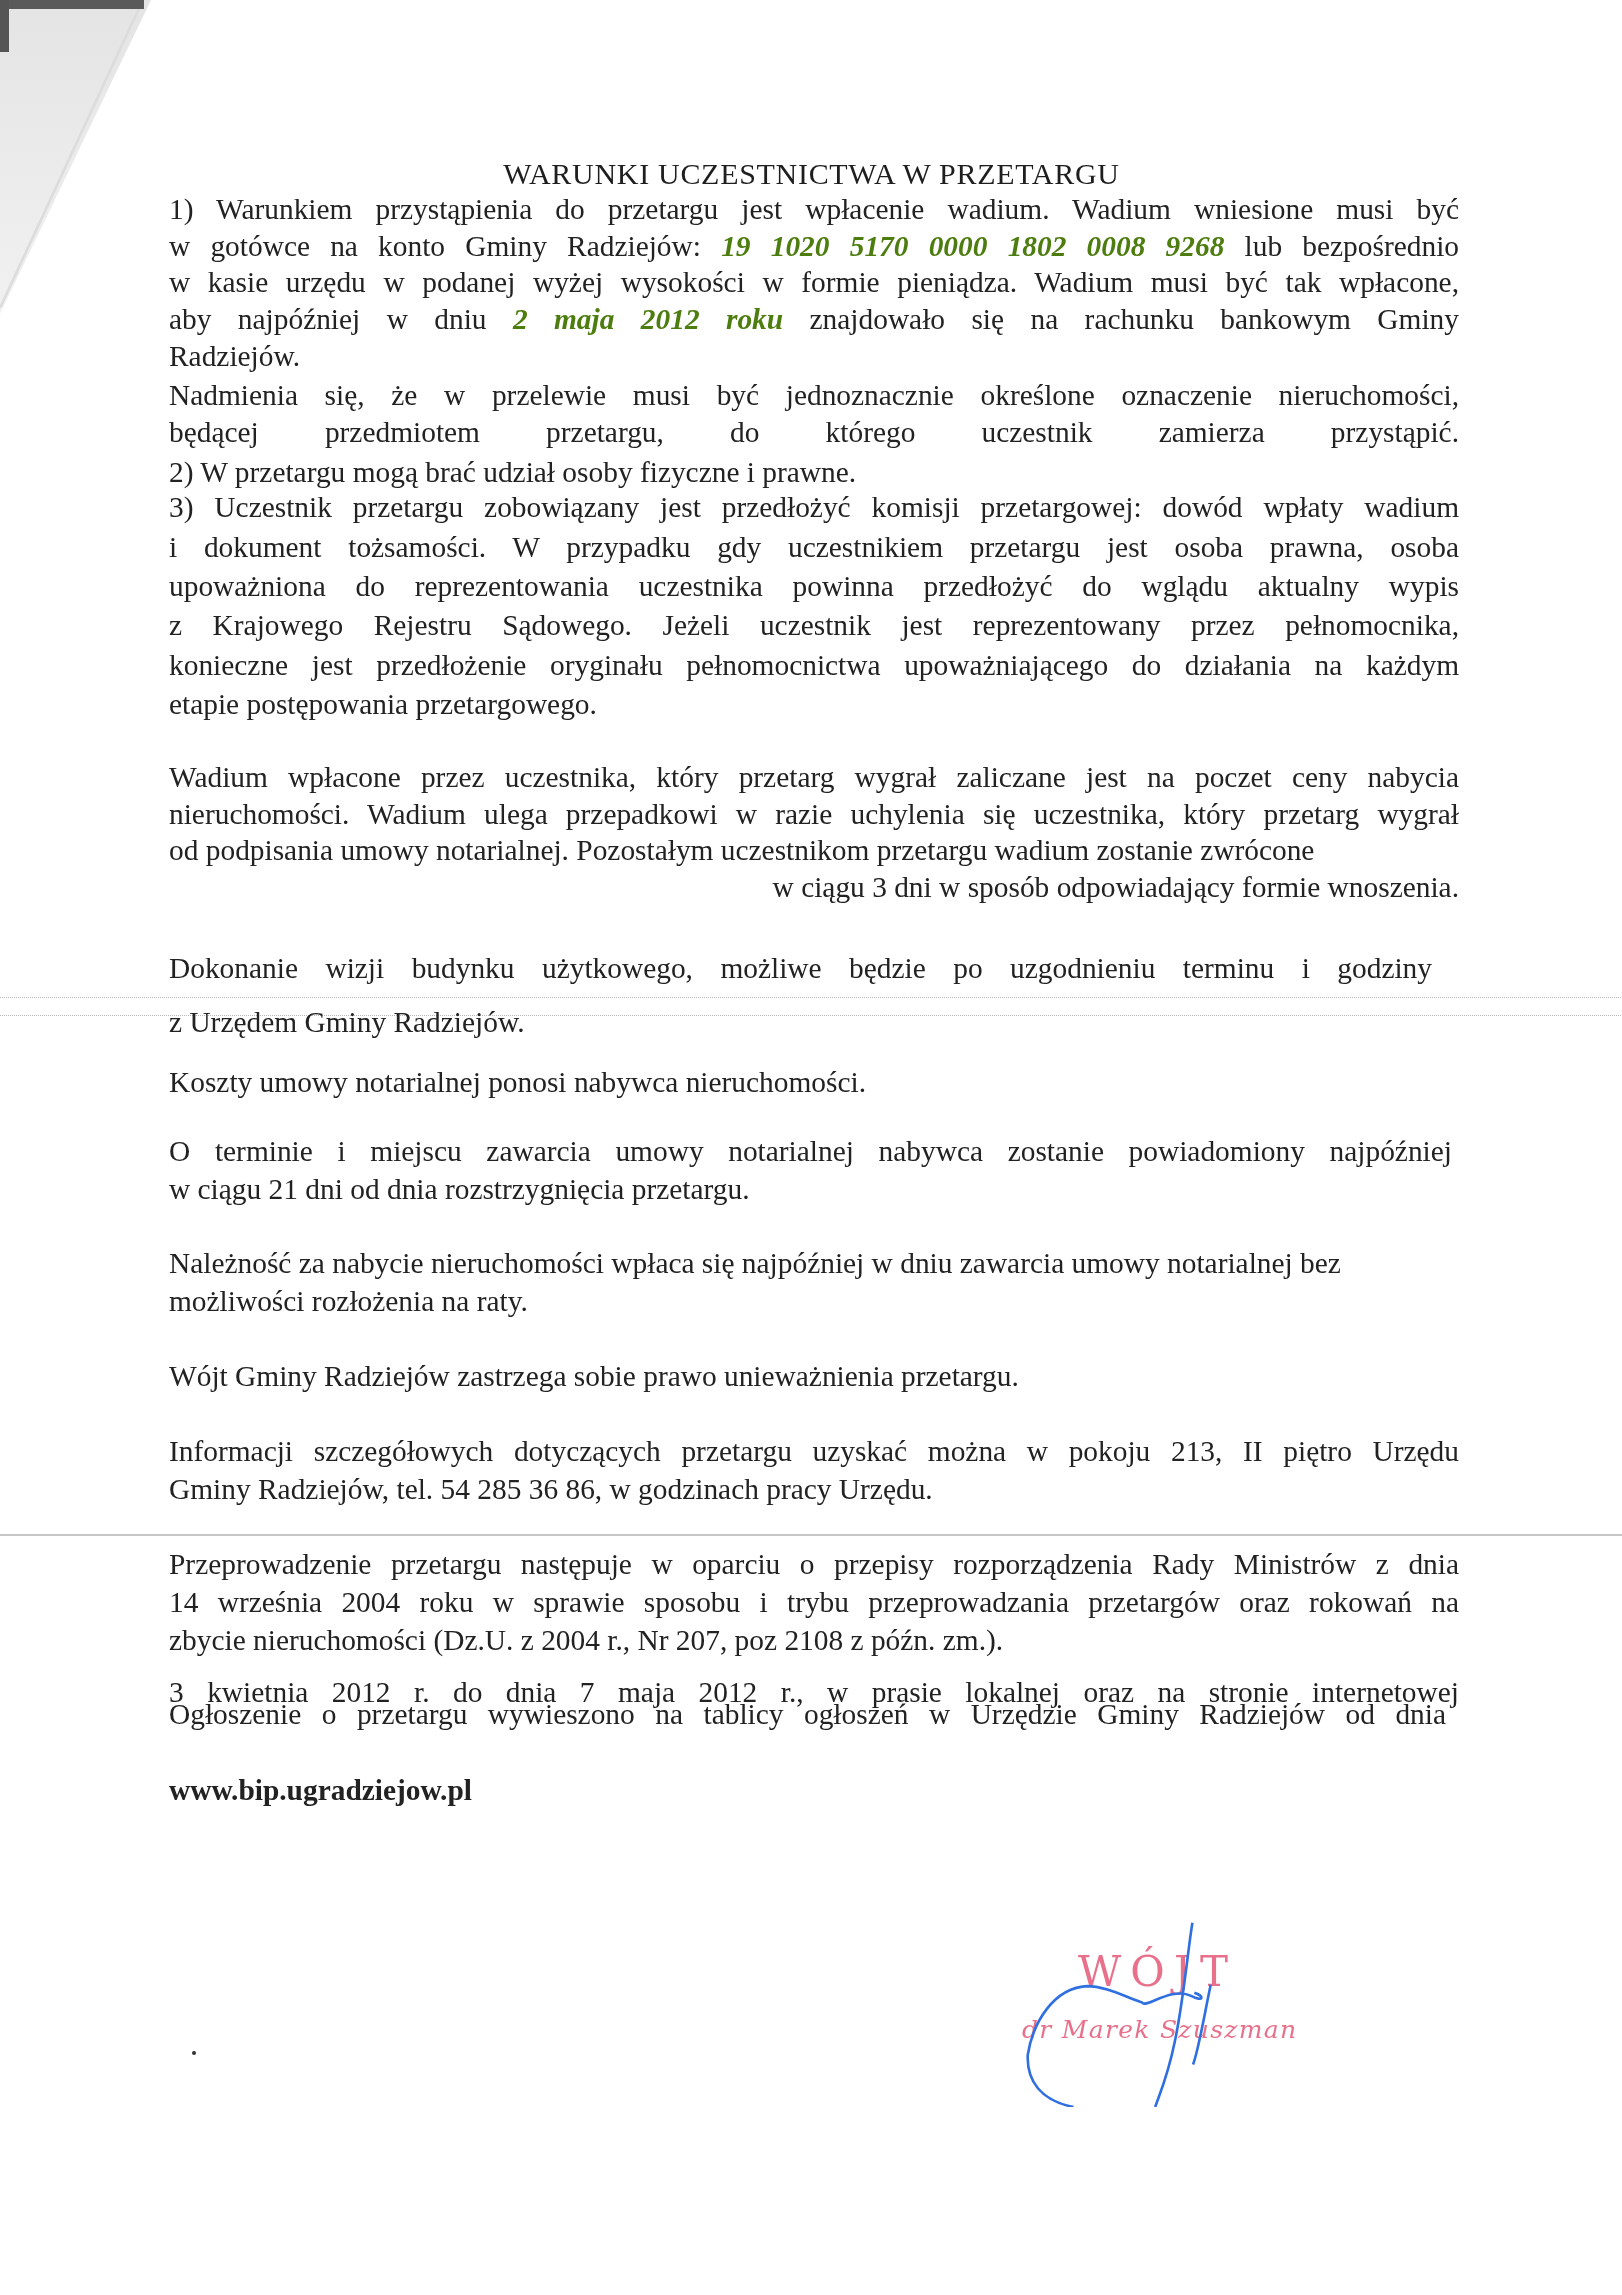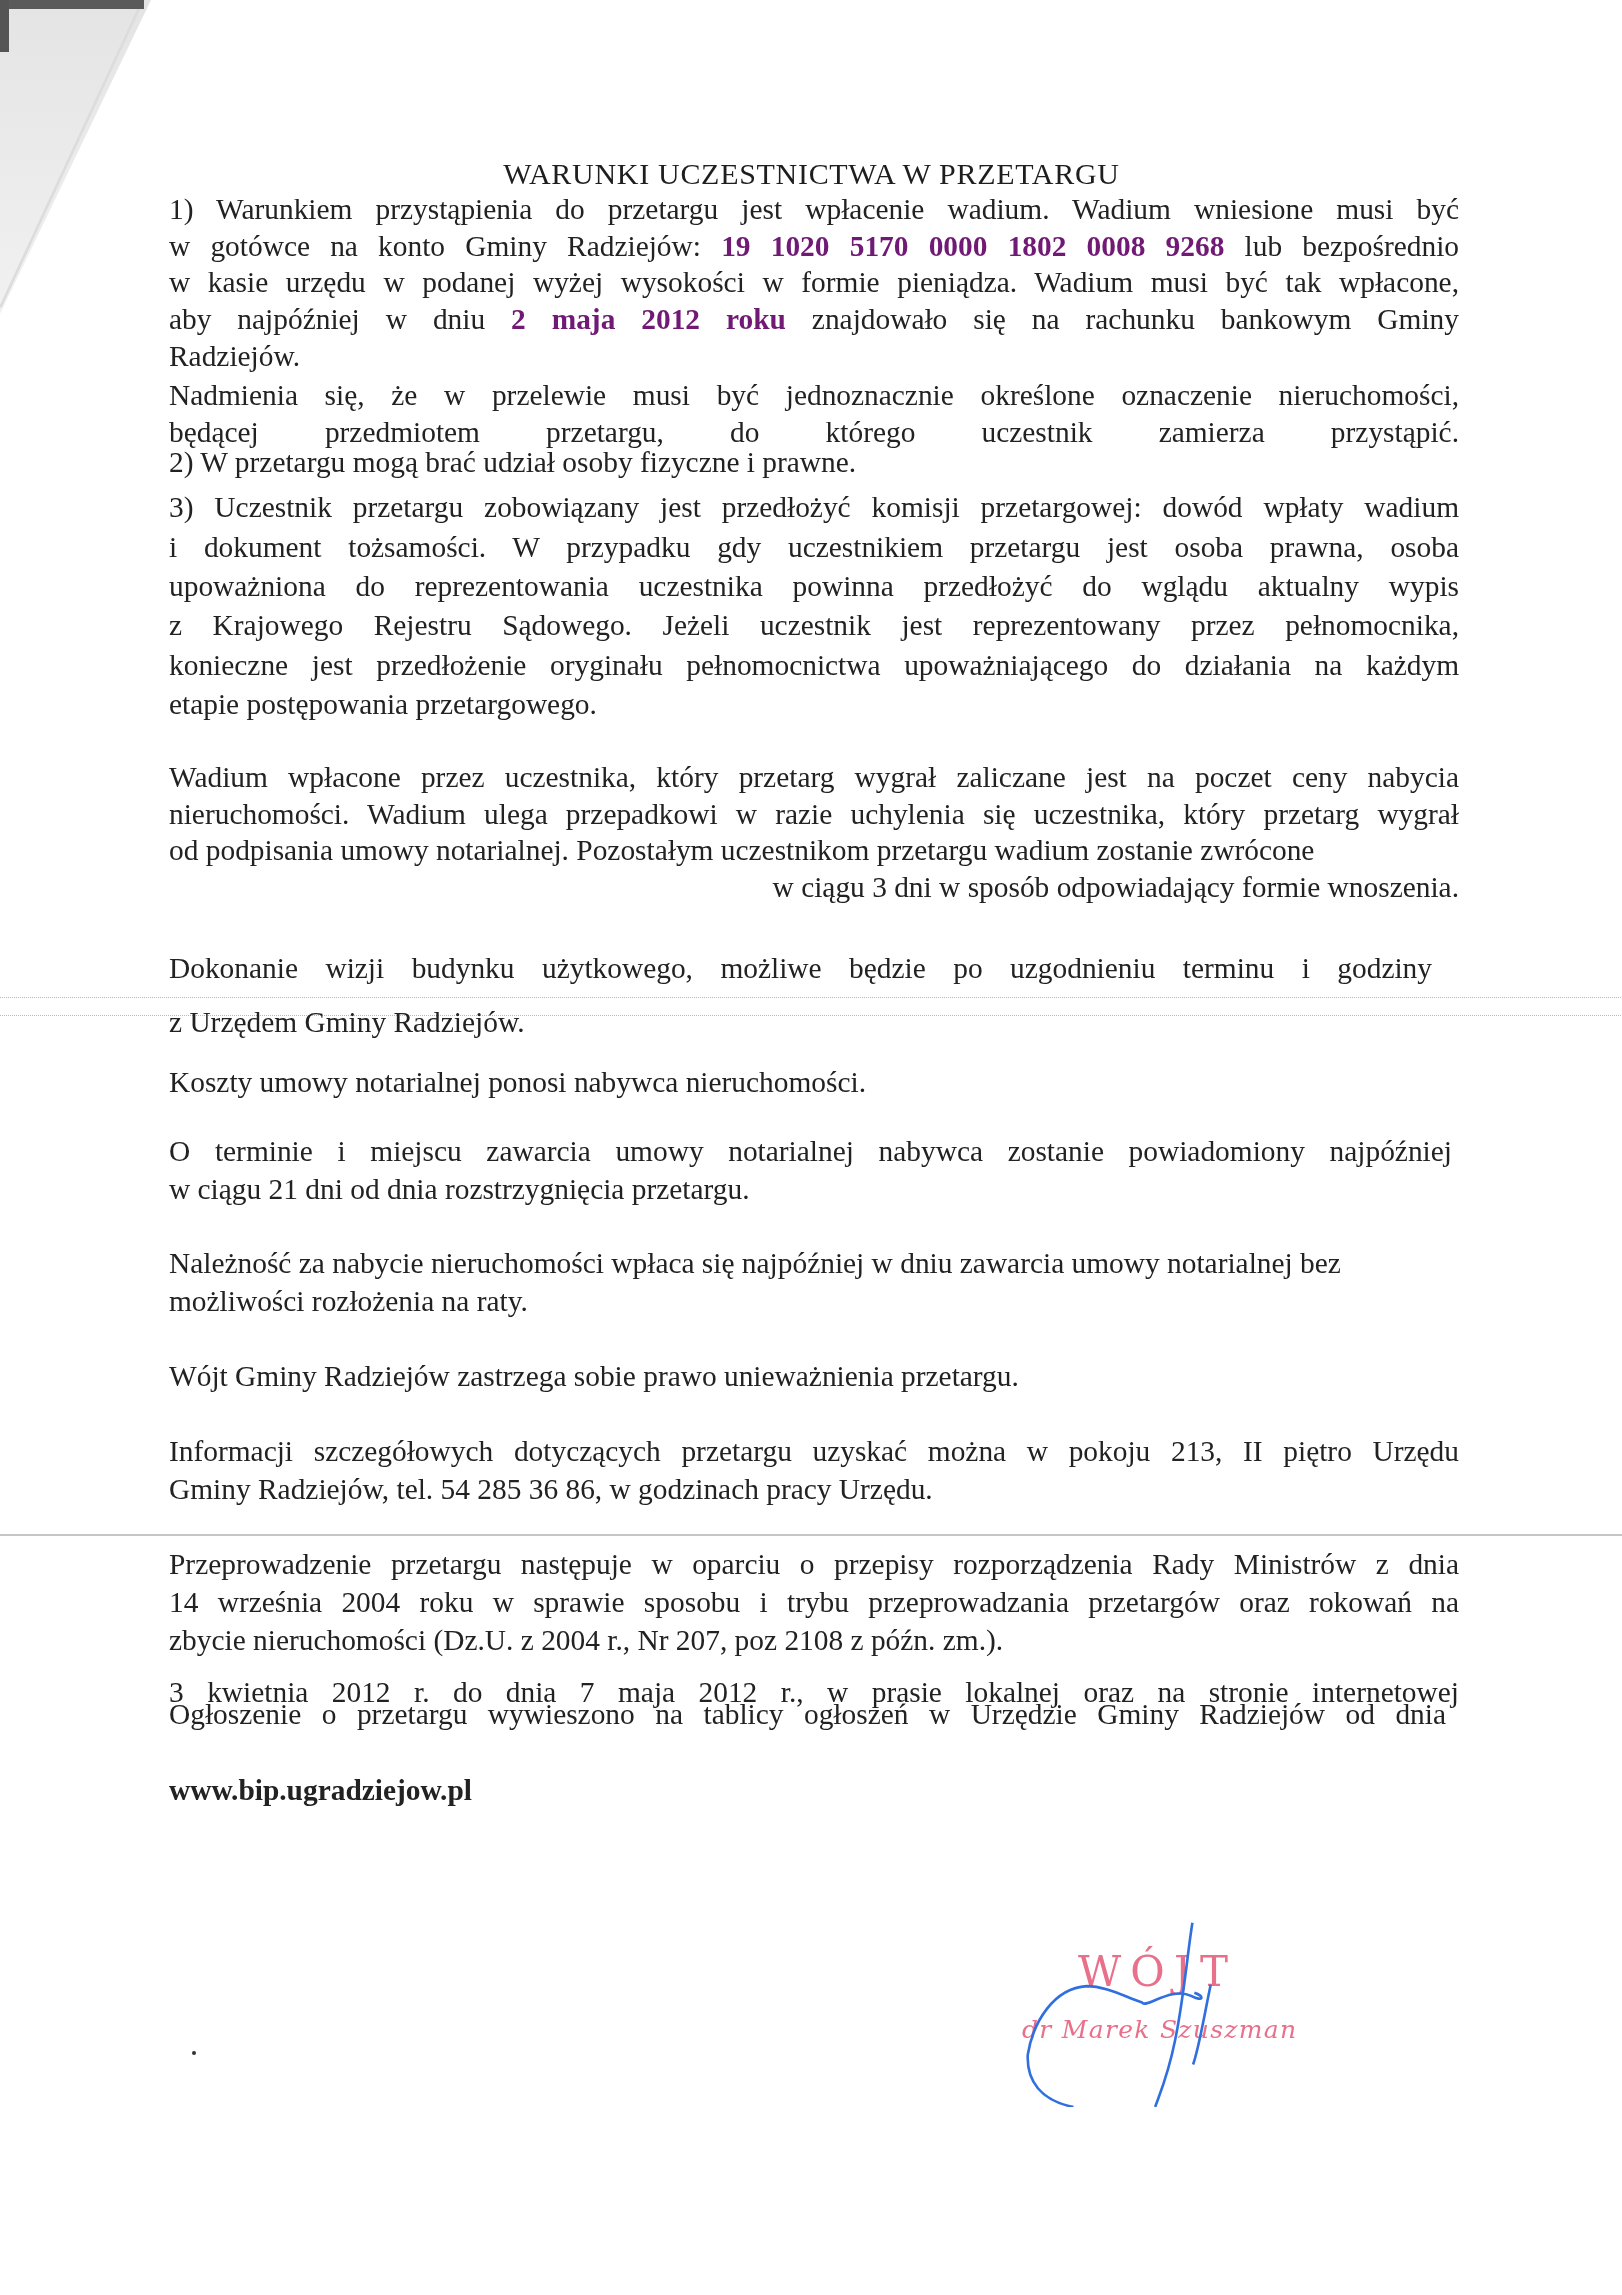--- a/index.html
+++ b/index.html
@@ -9,21 +9,21 @@
   .corner-shadow2 { position:absolute; left:0; top:0; width:9.2px; height:52px; background:#555; }
   .corner-fold { position:absolute; left:0; top:0; width:151px; height:314px;
                  background:linear-gradient(180deg,#e4e4e4,#f1f1f1);
                  clip-path:polygon(0 0, 100% 0, 0 100%); }
   .fold-edge { position:absolute; left:0; top:0; width:151px; height:314px; }
   .fold-line { position:absolute; left:0; width:1623px; height:0; border-top:1.3px dotted #b8b8b8; }
   .title { position:absolute; top:157px; left:0; width:1623px; text-align:center; font-size:30px;
            letter-spacing:0.7px; color:#1e1e1e; }
   .line { position:absolute; left:169px; width:1290px; font-size:29.4px; line-height:37px; white-space:nowrap; }
   .just { text-align:justify; text-align-last:justify; }
-  b { font-weight:bold; color:#701a75; }
+  b { font-weight:bold; color:#4d7c0f;font-style:italic; }
   .stamp-title { position:absolute; left:1078px; top:1947px; font-size:42px; color:#e8708a; letter-spacing:9.2px;
                  font-family:"DejaVu Serif", serif; }
   .stamp-name { position:absolute; left:1022px; top:2015px; font-size:25px; color:#e8708a; font-style:italic;
                 font-family:"DejaVu Serif", serif; letter-spacing:1.3px; }
   .sig { position:absolute; left:1008px; top:1911px; width:327px; height:196px; }
   .dot { position:absolute; left:192px; top:2051px; width:3.9px; height:3.9px; background:#333; border-radius:50%; }
 </style>
 </head>
 <body>
 
@@ -46,21 +46,21 @@
   <div class="line just" style="top:264px;">w kasie urzędu w podanej wyżej wysokości w formie pieniądza. Wadium musi być tak wpłacone,</div>
   <div class="line just" style="top:301px;"><span>aby najpóźniej w dniu </span><b>2 maja 2012 roku</b><span>  znajdowało się na rachunku bankowym Gminy</span></div>
   <div class="line" style="top:338px;">Radziejów.</div>
 </div>
 
 <div>
   <div class="line just" style="top:377px;">Nadmienia się, że w przelewie musi być jednoznacznie określone oznaczenie nieruchomości,</div>
   <div class="line just" style="top:414px;">będącej przedmiotem przetargu, do którego uczestnik zamierza przystąpić.</div>
 </div>
 
-<div class="line" style="top:444px;">2) W przetargu mogą brać udział osoby fizyczne i prawne.</div>
+<div class="line" style="top:454px;">2) W przetargu mogą brać udział osoby fizyczne i prawne.</div>
 
 <div>
   <div class="line just" style="top:489px;">3) Uczestnik przetargu zobowiązany jest przedłożyć komisji przetargowej: dowód wpłaty wadium</div>
   <div class="line just" style="top:529px;">i dokument tożsamości. W przypadku gdy uczestnikiem przetargu jest osoba prawna, osoba</div>
   <div class="line just" style="top:568px;">upoważniona do reprezentowania uczestnika powinna przedłożyć do wglądu  aktualny wypis</div>
   <div class="line just" style="top:607px;">z Krajowego Rejestru Sądowego. Jeżeli uczestnik jest reprezentowany przez pełnomocnika,</div>
   <div class="line just" style="top:647px;">konieczne jest przedłożenie oryginału pełnomocnictwa upoważniającego do działania na każdym</div>
   <div class="line" style="top:686px;">etapie postępowania przetargowego.</div>
 </div>
 

